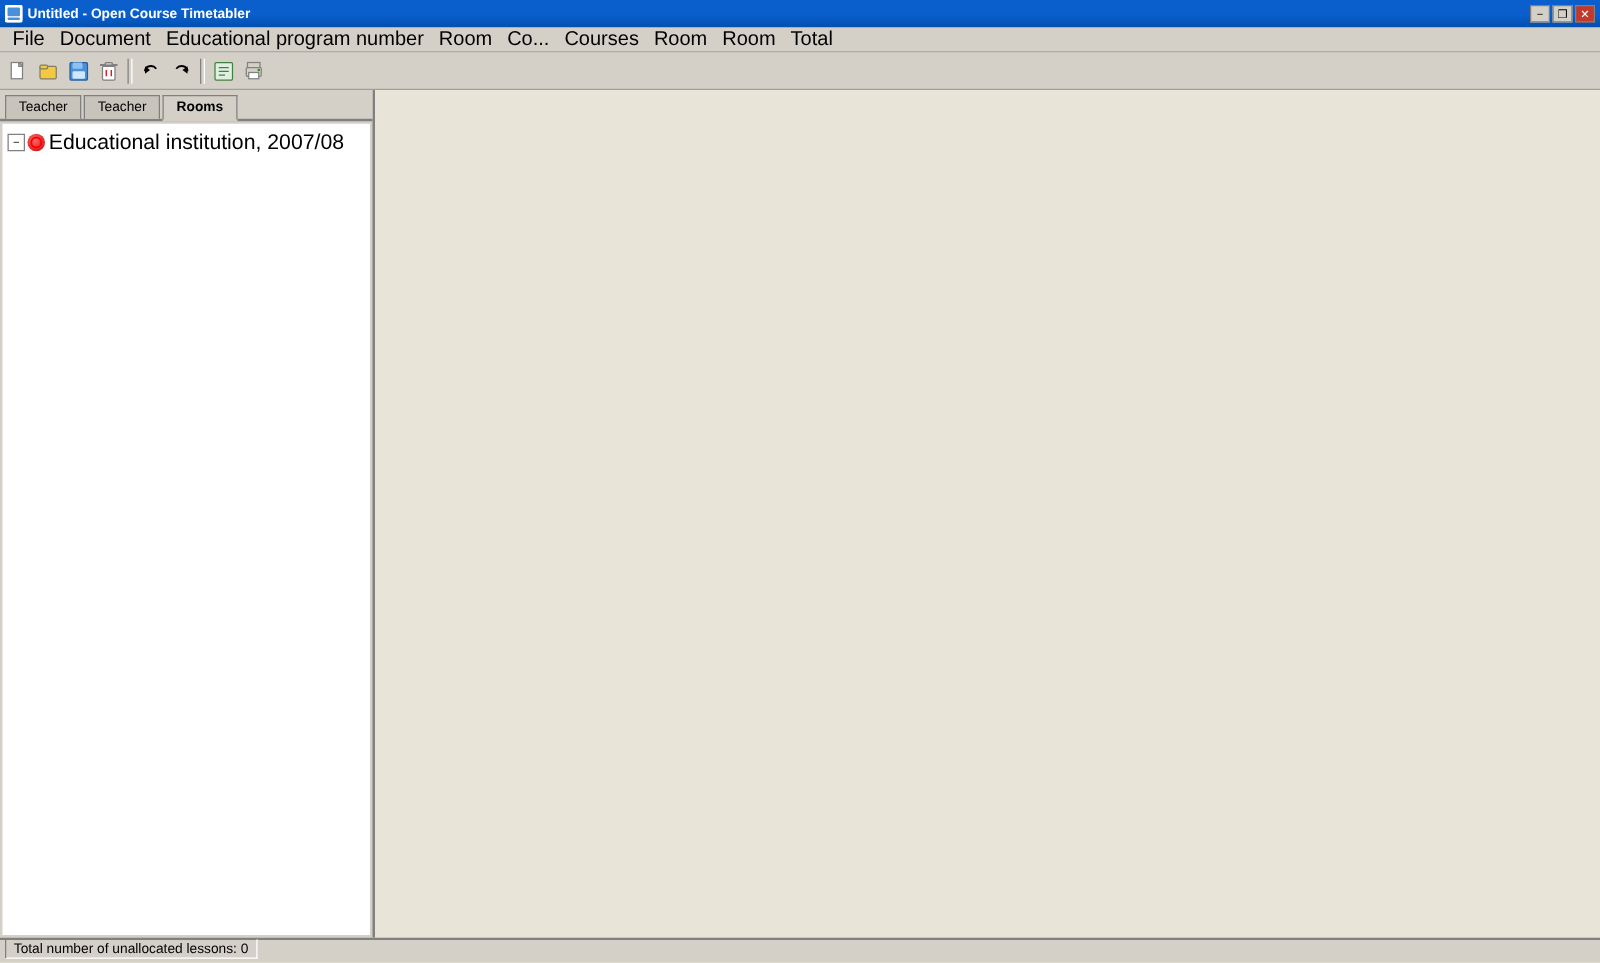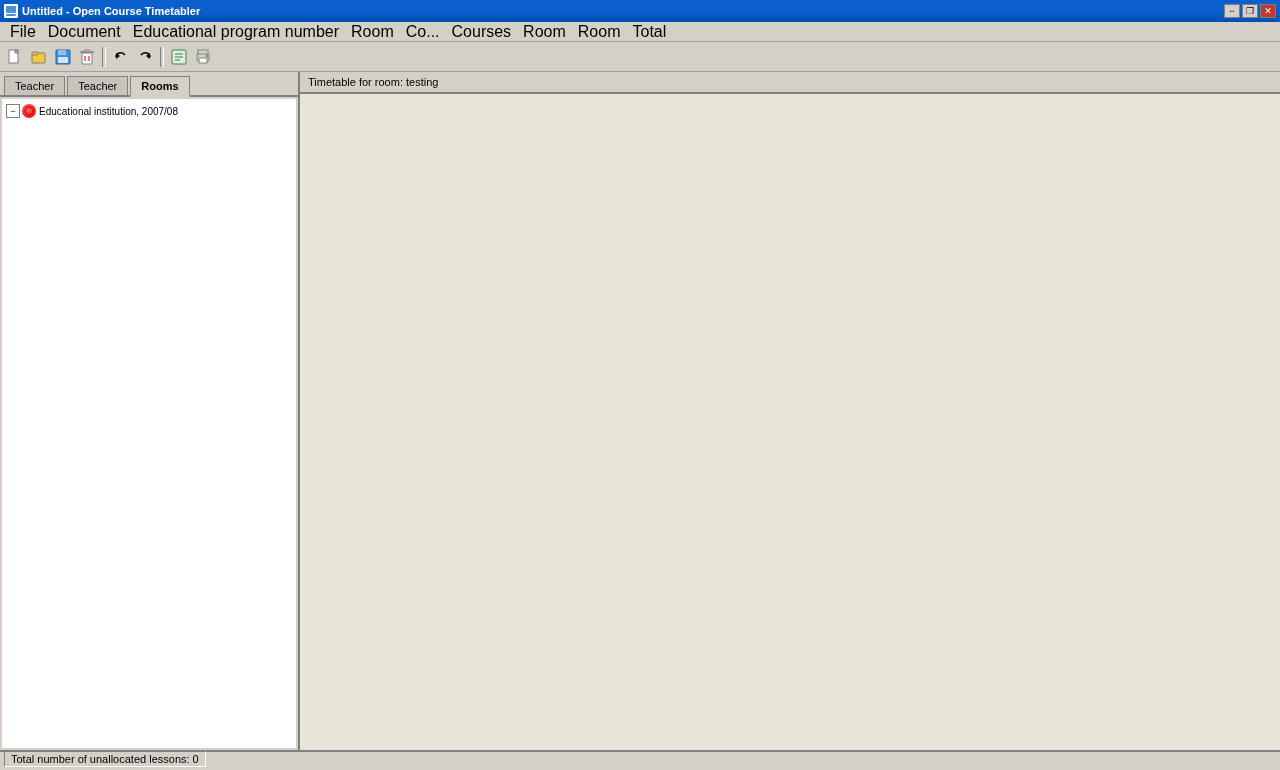--- a/index.html
+++ b/index.html
@@ -203,21 +203,21 @@
       border-radius: 50%;
       background: radial-gradient(circle at 40% 35%, #ff6b6b, #cc0000);
       margin-right: 3px;
       flex-shrink: 0;
       display: flex;
       align-items: center;
       justify-content: center;
     }
 
     .tree-label {
-      font-size: 10px;
+      font-size: 17px;
     }
 
     .tree-child {
       margin-left: 18px;
     }
 
     
     .right-panel {
       flex: 1;
       background: #e8e4d8;
@@ -393,23 +393,20 @@
           </svg>
         </div>
         <span class="tree-label">Educational institution, 2007/08</span>
       </div>
 
     </div>
   </div>
 
   <div class="right-panel">
 
-    <div class="timetable-header">
-      <span class="timetable-header-text">Timetable for room: testing</span>
-    </div>
 
 
     <div class="timetable-content"></div>
   </div>
 
 </div>
 
 <div class="status-bar">
   <div class="status-panel">Total number of unallocated lessons: 0</div>
 </div>

